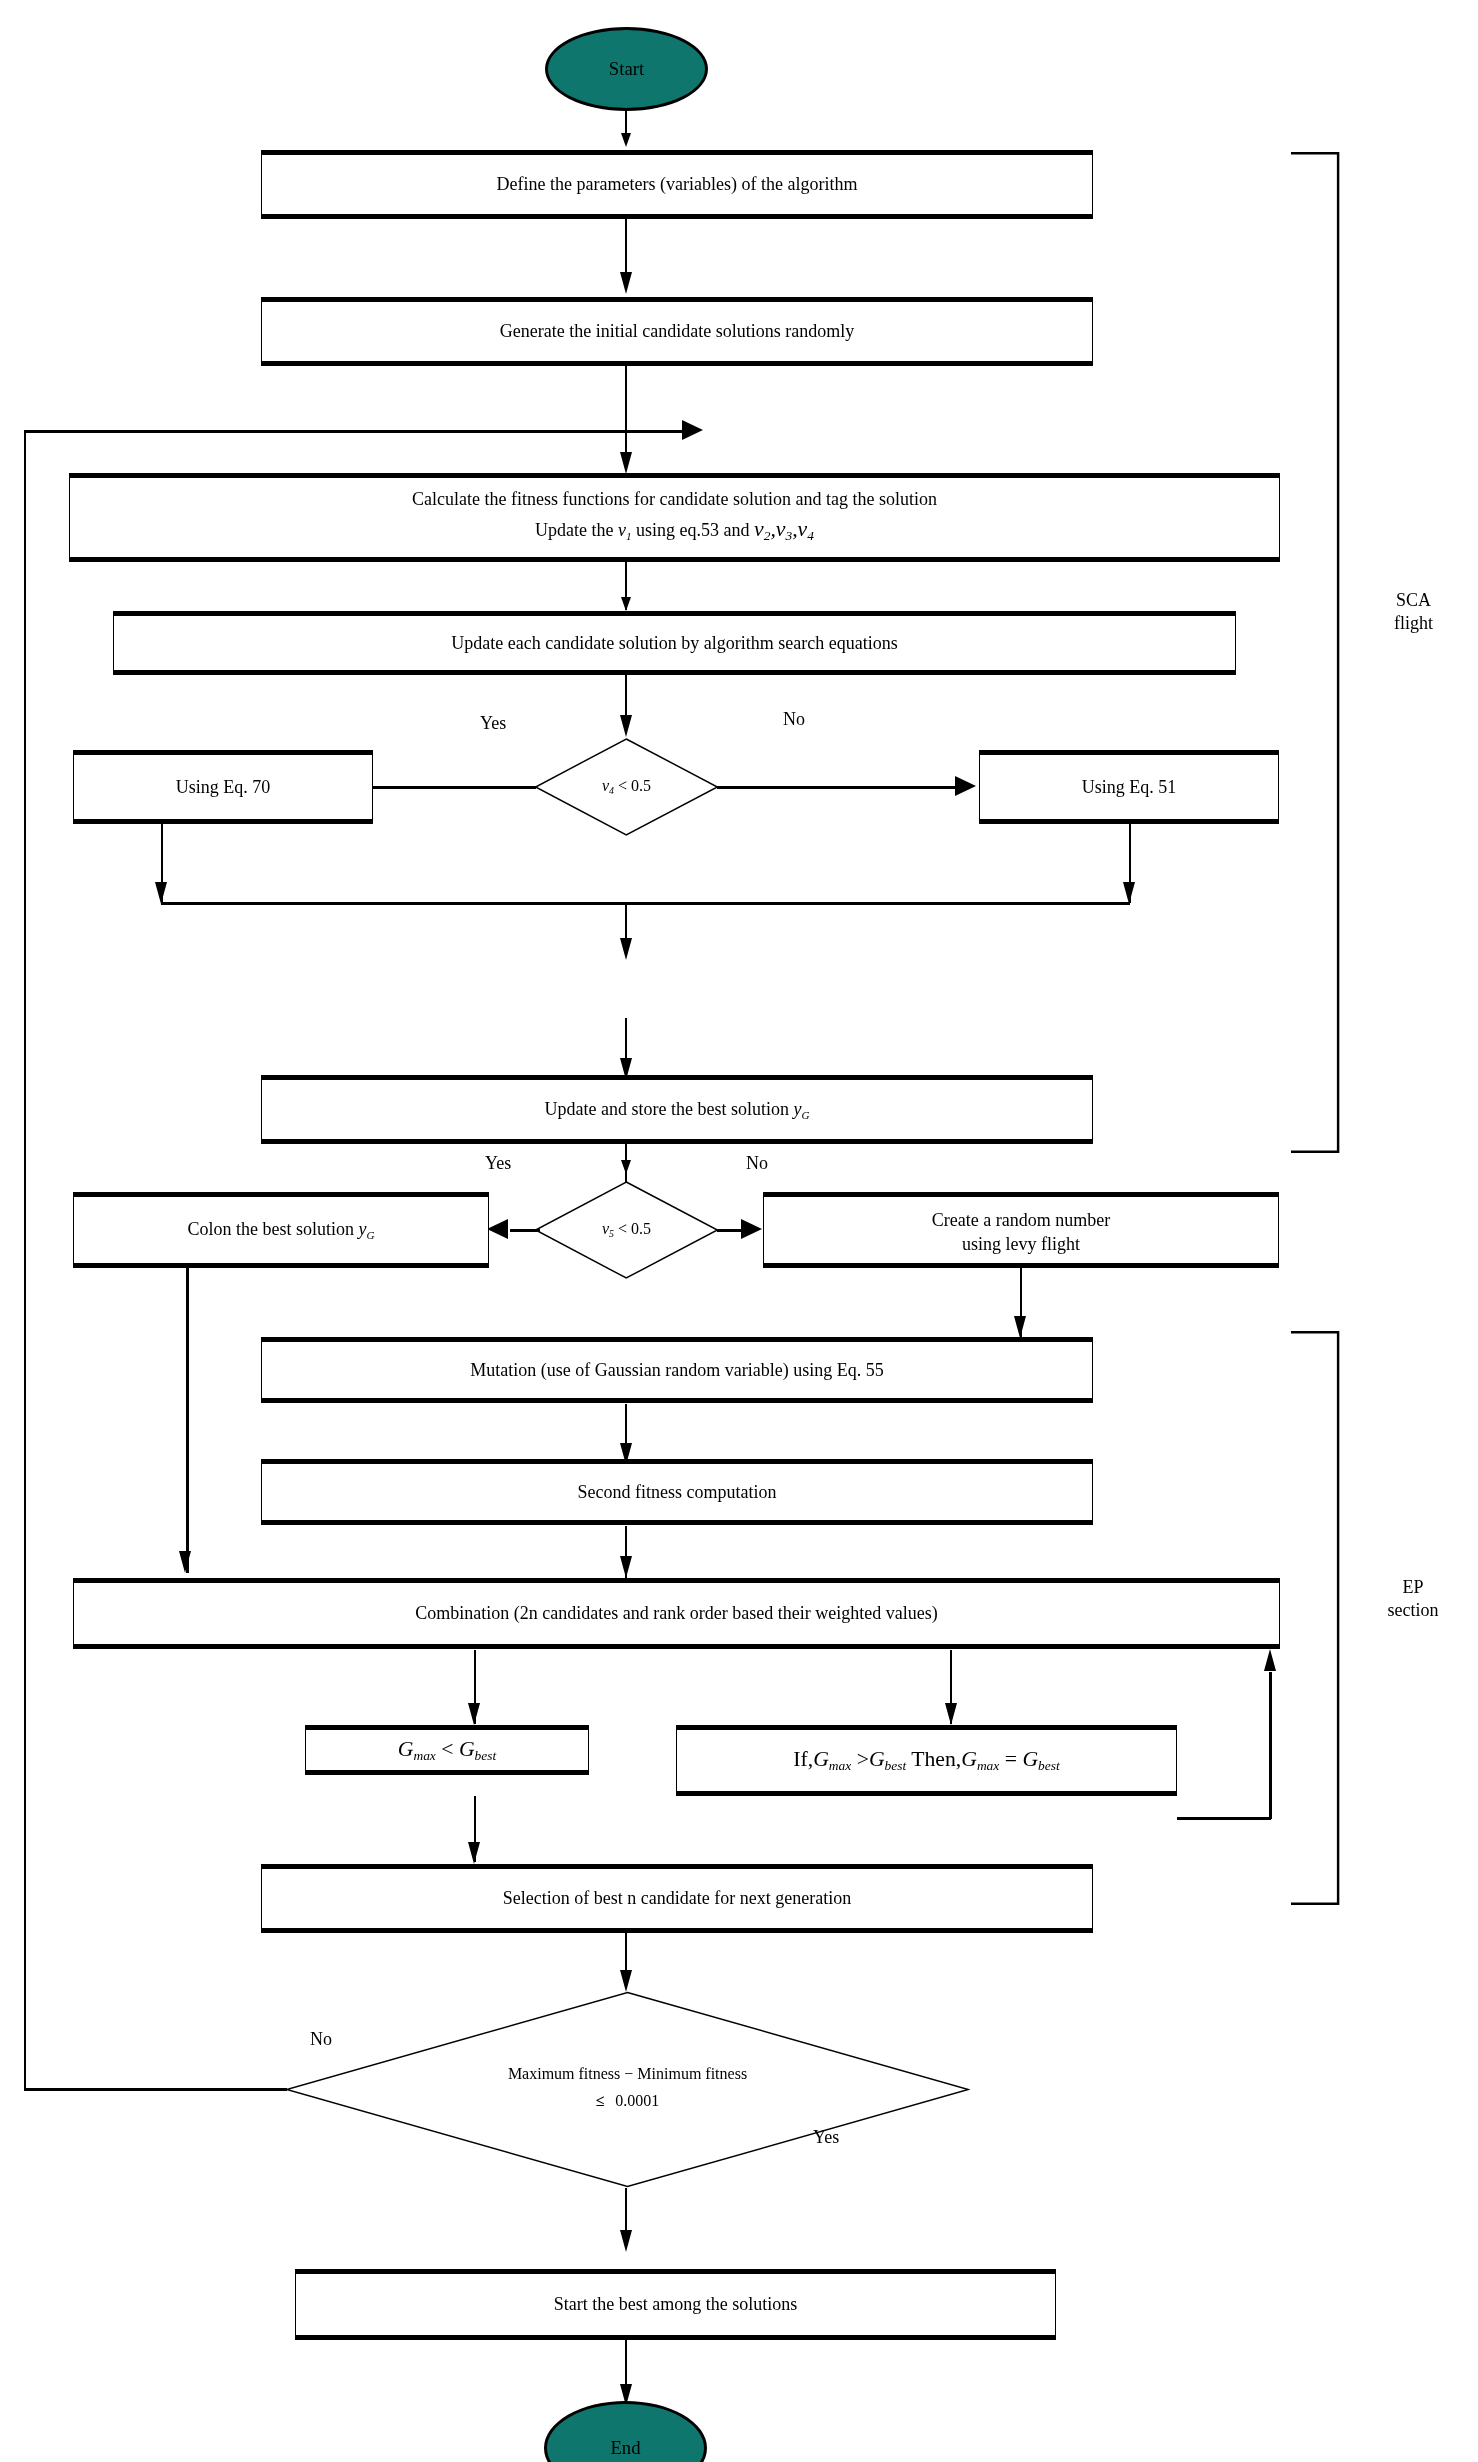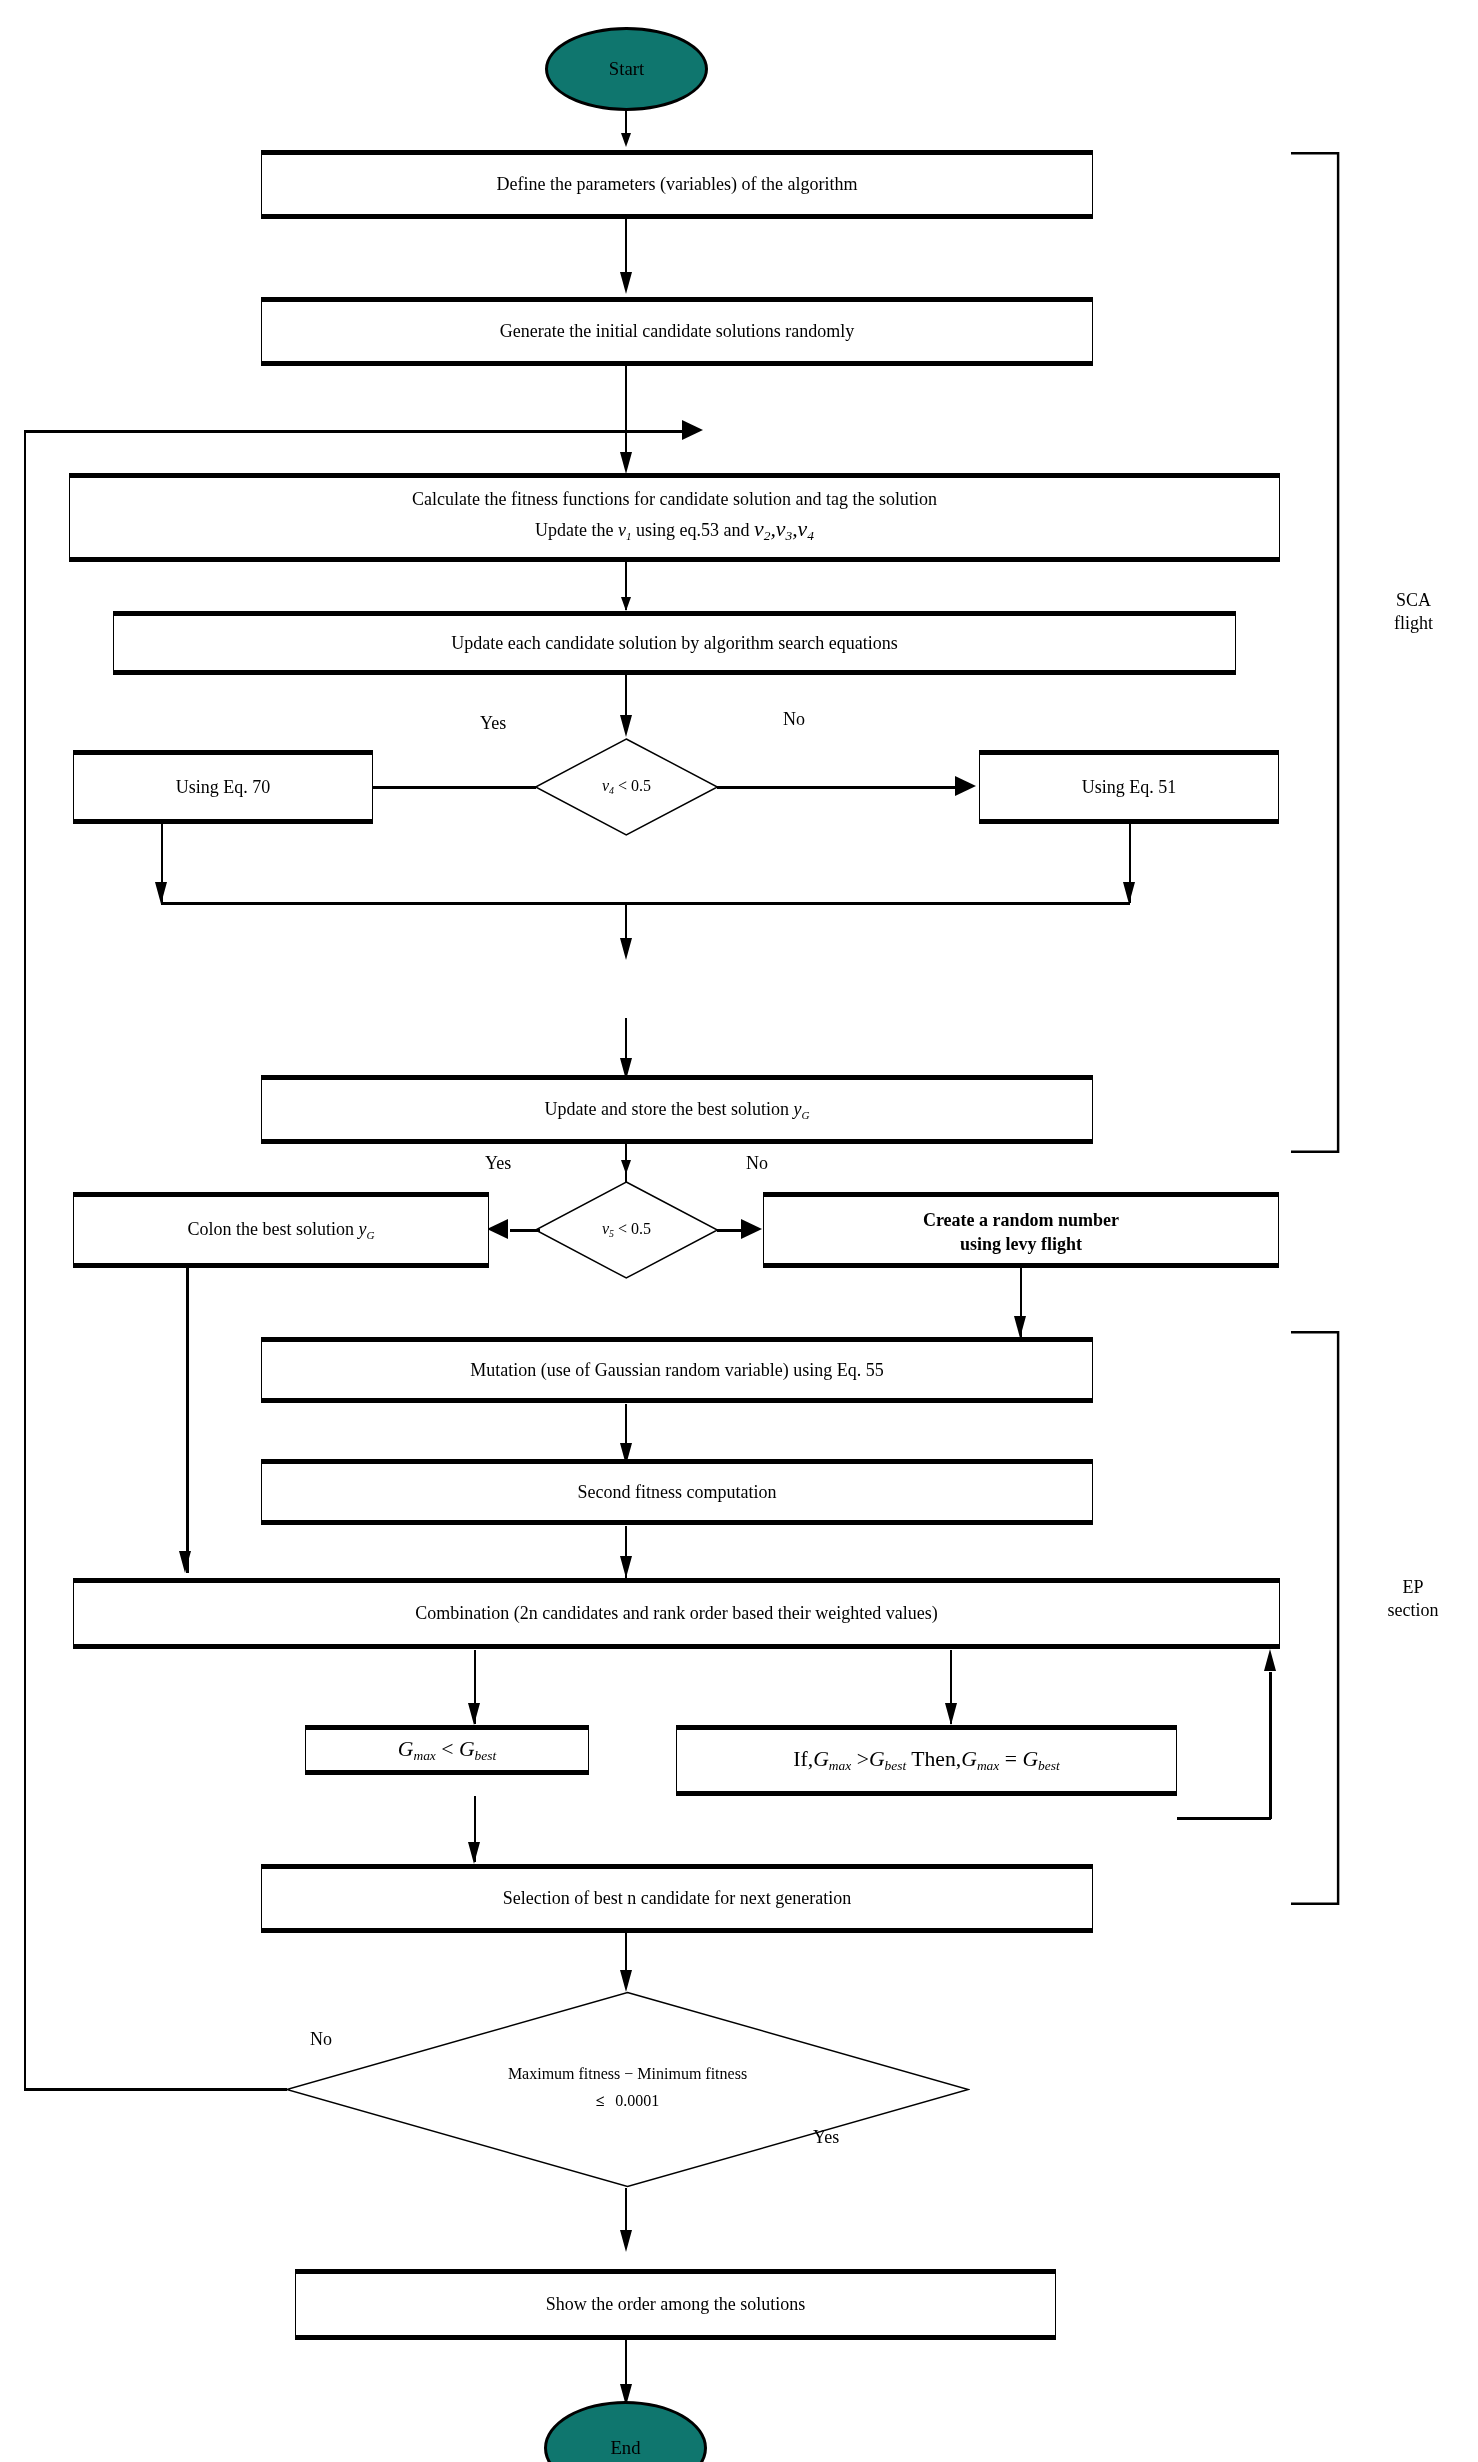--- a/index.html
+++ b/index.html
@@ -249,21 +249,21 @@
   <div class="hline thick" style="left:510px; top:1229px; width:29.5px;"></div>
   <div class="arrow-left" style="left:487px; top:1219px;"></div>
 
   <div class="hline thick" style="left:717px; top:1229px; width:27px;"></div>
   <div class="arrow-right" style="left:741px; top:1219px;"></div>
 
   <div class="box" style="left:73px; top:1192px; width:416px; height:76px;">
     <span class="inner nowrap"><span>Colon the best solution </span><span class="mi">y</span><sub>G</sub></span>
   </div>
 
-  <div class="box" style="left:763px; top:1192px; width:516px; height:76px; display:block; padding-top:10.8px;font-weight:bold;">
+  <div class="box" style="left:763px; top:1192px; width:516px; height:76px; display:block; padding-top:10.8px;">
     <div style="text-align:center;">
       <span class="ln">Create a random number</span>
       <span class="ln">using levy flight</span>
     </div>
   </div>
 
   <div class="vline" style="left:1020px; top:1268px; height:69px;"></div>
   <div class="arrow-down" style="left:1014px; top:1316px;"></div>
 
   <div class="vline thick" style="left:186px; top:1268px; height:305px;"></div>
@@ -334,21 +334,21 @@
   </div>
 
   <div class="hline thick" style="left:23.6px; top:2088px; width:263px;"></div>
   <div class="edge-label" style="left:310px; top:2029px;">No</div>
 
   <div class="edge-label" style="left:813px; top:2127px;">Yes</div>
   <div class="vline" style="left:625px; top:2188px; height:59px;"></div>
   <div class="arrow-down" style="left:620px; top:2230px;"></div>
 
   <div class="box" style="left:295px; top:2269px; width:761px; height:71px;">
-    <span class="inner">Show the order among the solutions</span>
+    <span class="inner">Start the best among the solutions</span>
   </div>
   <div class="vline" style="left:625px; top:2340px; height:62px;"></div>
   <div class="arrow-down" style="left:620px; top:2384px;"></div>
 
   <div class="terminator" style="left:544px; top:2401px; width:163px; height:94px;">
     <span>End</span>
   </div>
 
 </div>
 

